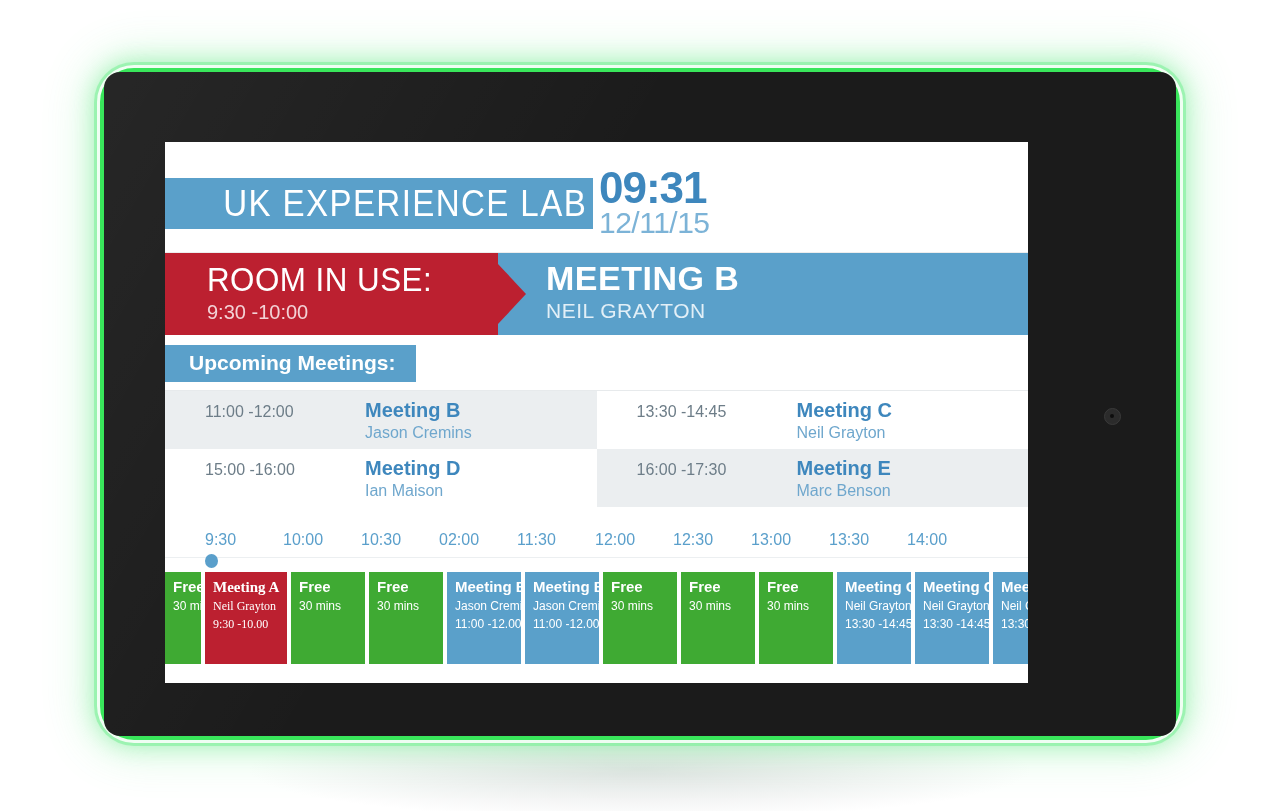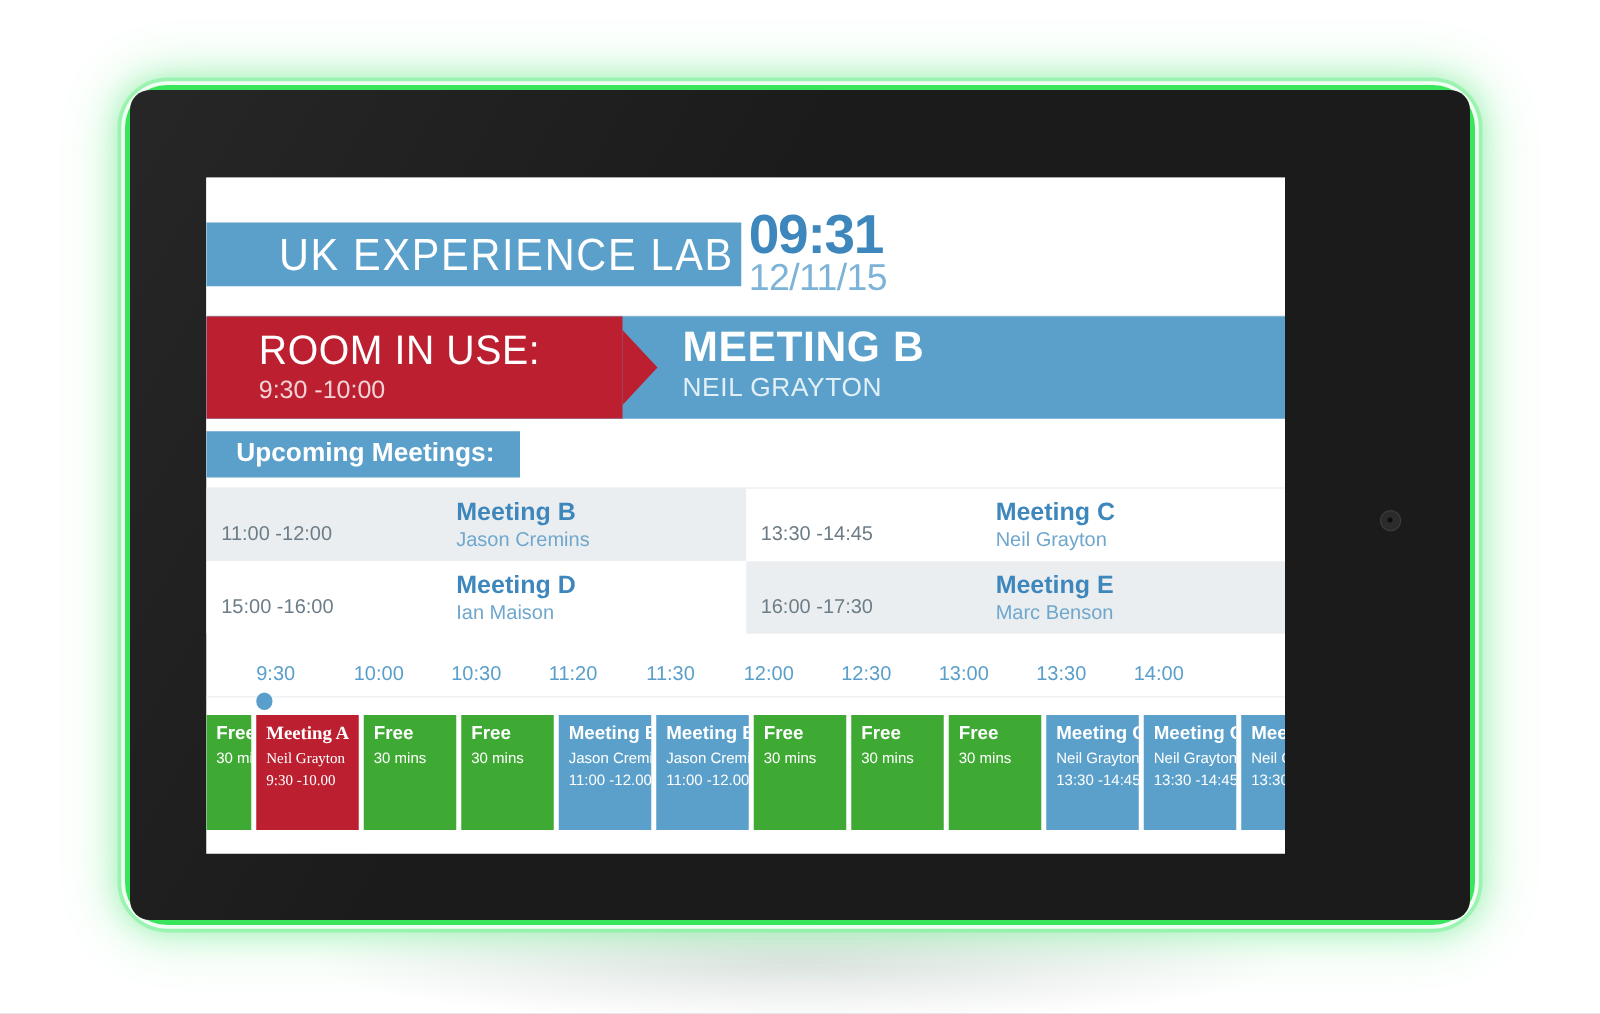--- a/index.html
+++ b/index.html
@@ -200,27 +200,26 @@
     display:flex;
     align-items:flex-start;
     height:58px;
     box-sizing:border-box;
     padding:9px 0 0 0;
     background:#ffffff;
   }
   .u-cell.shaded{background:#ebeef0;}
   .u-time{
     width:200px;
-    padding-left:12px;
+    padding-left:40px;
     box-sizing:border-box;
     color:#6d7d88;
     font-size:16px;
     font-weight:300;
     padding-top:3px;
-    margin-top:16px;
   }
   .u-info{flex:1;}
   .u-title{
     display:block;
     color:#3e87bd;
     font-size:20px;
     font-weight:bold;
     line-height:1.05;
   }
   .u-owner{
@@ -359,21 +358,21 @@
               <span class="u-owner">Marc Benson</span>
             </div>
           </div>
         </div>
 
       <div class="timeline">
         <div class="tl-labels" id="tl-labels">
             <span class="tl-label" style="left: 40px;">9:30</span>
             <span class="tl-label" style="left: 118px;">10:00</span>
             <span class="tl-label" style="left: 196px;">10:30</span>
-            <span class="tl-label" style="left: 274px;">11:20</span>
+            <span class="tl-label" style="left: 274px;">02:00</span>
             <span class="tl-label" style="left: 352px;">11:30</span>
             <span class="tl-label" style="left: 430px;">12:00</span>
             <span class="tl-label" style="left: 508px;">12:30</span>
             <span class="tl-label" style="left: 586px;">13:00</span>
             <span class="tl-label" style="left: 664px;">13:30</span>
             <span class="tl-label" style="left: 742px;">14:00</span>
             <span class="tl-label" style="left: 868px; margin-top: 28px;">14:30</span>
           </div>
         <div class="tl-axis">
           <div class="tl-marker" id="tl-marker" style="left: 44px;"></div>

